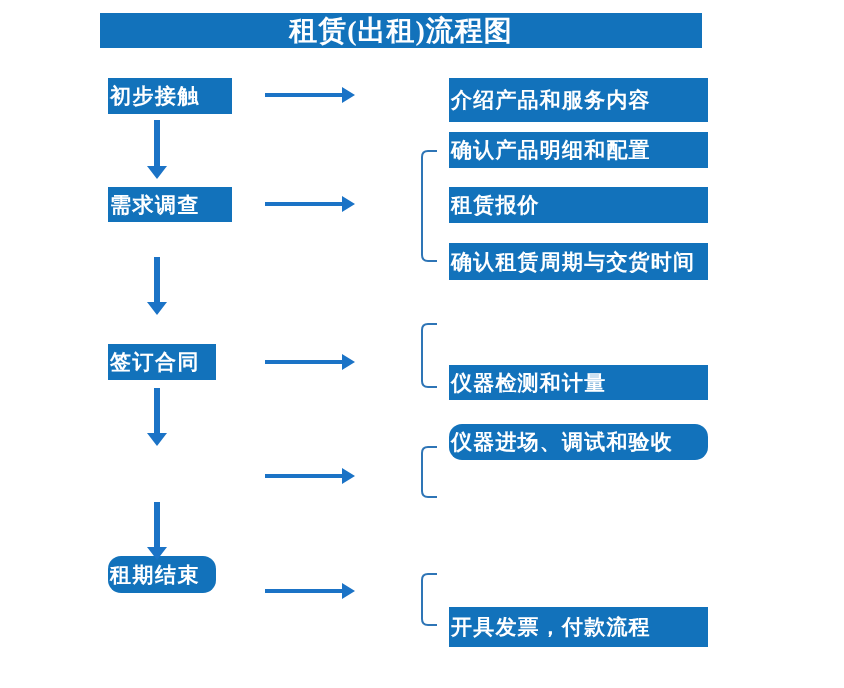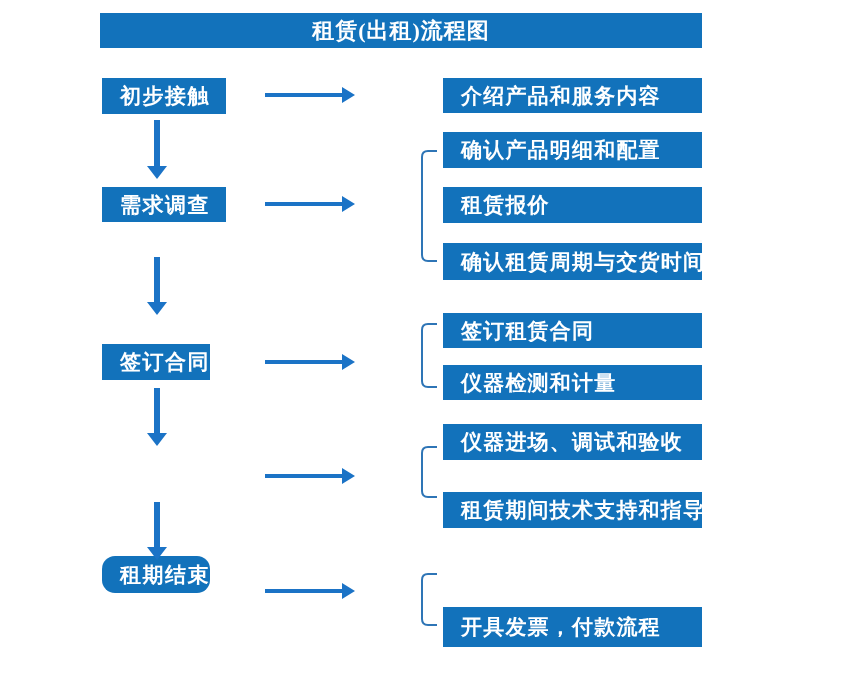--- a/index.html
+++ b/index.html
@@ -17,34 +17,35 @@
   .stage{
     position:relative;
     width:844px;height:688px;
     background:var(--bg);
     overflow:hidden;
   }
   .title-bar{
     position:absolute;left:100px;top:13px;width:602px;height:35px;
     background:var(--box);
     color:var(--text);
-    font-weight:bold;font-size:22px;letter-spacing:1px;
+    font-weight:bold;font-size:28px;letter-spacing:1px;
     display:flex;align-items:center;justify-content:center;
     white-space:nowrap;
   }
   .fbox{
     position:absolute;
     background:var(--box);
     color:var(--text);
     font-weight:bold;font-size:21px;letter-spacing:1.5px;
     box-sizing:border-box;
-    padding-left:18px;
+    padding-left:2px;
     display:flex;align-items:center;
     white-space:nowrap;
     overflow:hidden;
+    margin-left:6px;
   }
   .step{width:124px;}
   .step.narrow{width:108px;}
   .detail{left:443px;width:259px;letter-spacing:1.2px;}
   
   .v-arrow{position:absolute;width:20px;left:147px;}
   .v-stem{position:absolute;left:7px;top:0;bottom:12px;width:6px;background:var(--arrow);}
   .v-head{position:absolute;bottom:0;left:0;width:0;height:0;
     border-left:10px solid transparent;border-right:10px solid transparent;
     border-top:13px solid var(--arrow);}
@@ -132,41 +133,35 @@
     <svg width="16" height="52" viewBox="0 0 16 52">
       <path d="M16 1 H7 Q1 1 1 7 V45 Q1 51 7 51 H16" fill="none" stroke="var(--bracket)" stroke-width="2"></path>
     </svg>
   </div>
   <div class="bracket" style="top:573px;">
     <svg width="16" height="53" viewBox="0 0 16 53">
       <path d="M16 1 H7 Q1 1 1 7 V46 Q1 52 7 52 H16" fill="none" stroke="var(--bracket)" stroke-width="2"></path>
     </svg>
   </div>
 
-  <div class="fbox detail" style="top:78px;height:35px;">
+  <div class="fbox detail" style="top:78px;height:44px;">
     <span>介绍产品和服务内容</span>
   </div>
   <div class="fbox detail" style="top:132px;height:36px;">
     <span>确认产品明细和配置</span>
   </div>
   <div class="fbox detail" style="top:187px;height:36px;">
     <span>租赁报价</span>
   </div>
   <div class="fbox detail" style="top:243px;height:37px;">
     <span>确认租赁周期与交货时间</span>
   </div>
-  <div class="fbox detail" style="top:313px;height:35px;">
-    <span>签订租赁合同</span>
-  </div>
   <div class="fbox detail" style="top:365px;height:35px;">
     <span>仪器检测和计量</span>
   </div>
-  <div class="fbox detail" style="top:424px;height:36px;">
+  <div class="fbox detail" style="top:424px;height:36px;border-radius:13px;">
     <span>仪器进场、调试和验收</span>
-  </div>
-  <div class="fbox detail" style="top:492px;height:36px;">
-    <span>租赁期间技术支持和指导</span>
   </div>
   <div class="fbox detail" style="top:607px;height:40px;">
     <span>开具发票，付款流程</span>
   </div>
 
 </div>
 
 </body></html>

